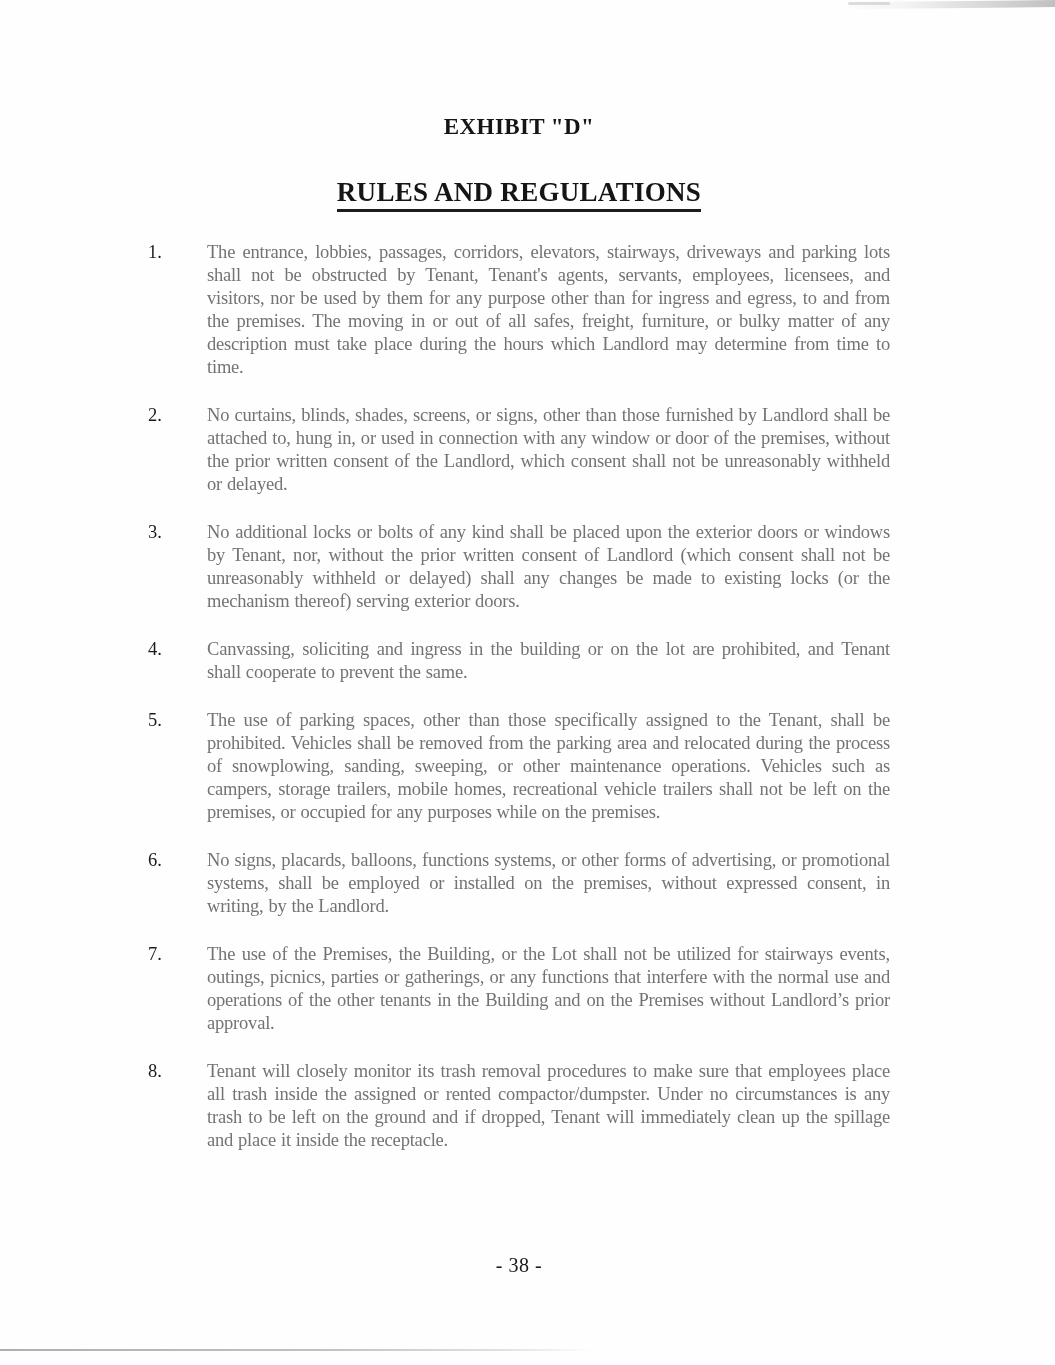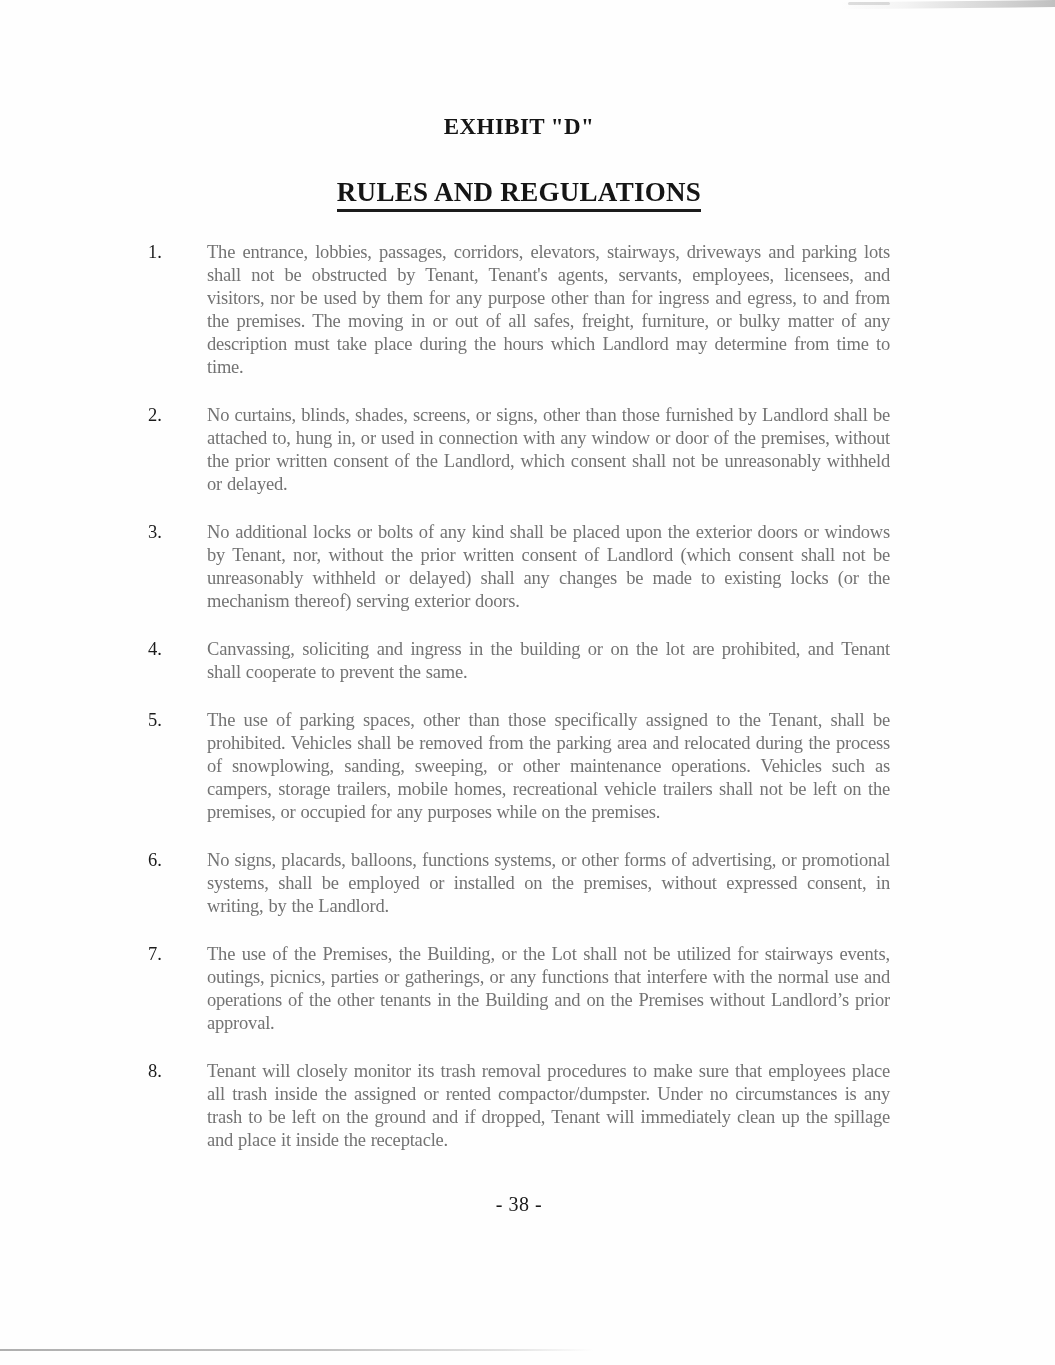--- a/index.html
+++ b/index.html
@@ -101,21 +101,21 @@
   .rule-text {
     width: 683px;
     font-size: 18.5px;
     line-height: 23px;
     text-align: justify;
     letter-spacing: -0.2px;
     word-spacing: 0.5px;
     color: #737373;
   }
   .page-number {
-    margin-top: 41px;
+    margin-top: 102px;
     text-align: center;
     font-size: 20px;
     letter-spacing: 0.5px;
     color: #1b1b1b;
   }
 </style>
 </head>
 <body>
 
 <div class="page">

